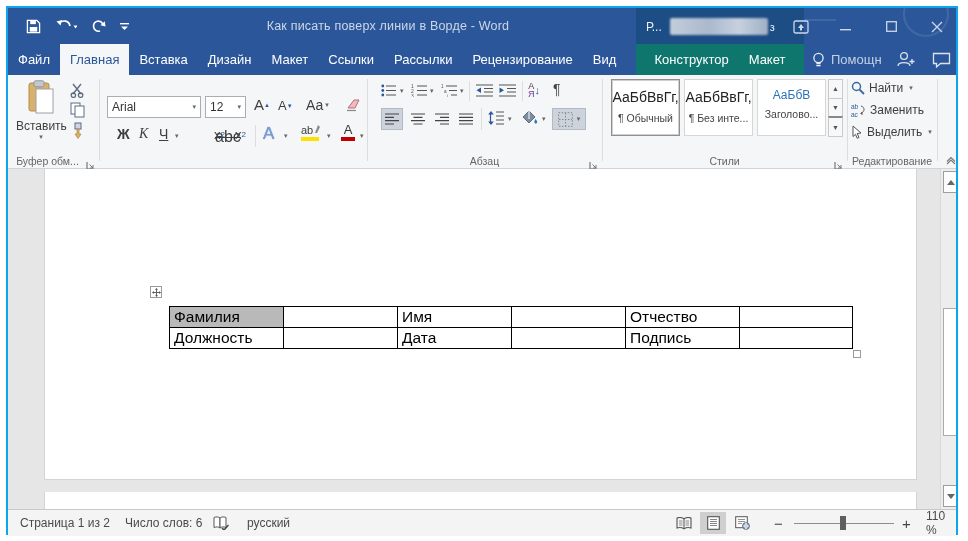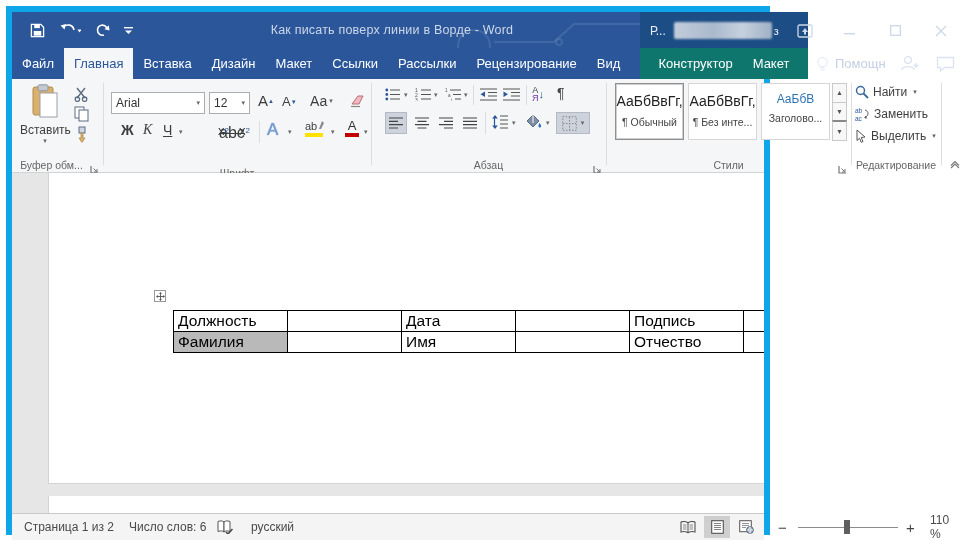--- a/index.html
+++ b/index.html
@@ -1,18 +1,18 @@
 <!DOCTYPE html>
 <html><head>
 <meta charset="utf-8">
 <style>
   * { margin:0; padding:0; box-sizing:border-box; }
   html,body { width:968px; height:541px; background:#fff; font-family:"Liberation Sans","DejaVu Sans",sans-serif; overflow:hidden; }
   .abs { position:absolute; }
-  .win { position:absolute; left:6px; top:6px; width:764px; height:529px; border:6px solid #0ea5e9; background:#f5f6f7; }
+  .win { position:absolute; left:6px; top:6px; width:952px; height:529px; border:2px solid #0ea5e9; background:#f5f6f7; }
 
   
   .titlebar { position:absolute; left:0; top:0; width:100%; height:36px; background:#2b579a; color:#fff; }
   .qat { position:absolute; left:18px; top:0; height:36px; display:flex; align-items:center; gap:14px; }
   .qat .ico { display:flex; align-items:center; }
   .title { position:absolute; left:200px; top:0; width:360px; height:36px; display:flex; align-items:center; justify-content:center; font-size:12.5px; color:#cdd7e8; letter-spacing:.2px; }
   .ctxband { position:absolute; left:628px; top:0; width:168px; height:37px; background:#1d4d85; display:flex; align-items:center; font-size:12px; color:#e8eef7; }
   .blurbox { width:98px; height:17px; margin-left:8px; border-radius:2px; background:linear-gradient(90deg,#c3cddb,#aab9cd 40%,#c7d1de 70%,#9fb0c6); filter:blur(1.2px); }
   .winbtn { position:absolute; top:0; width:38px; height:37px; display:flex; align-items:center; justify-content:center; color:#cdd7e8; font-size:15px; }
   .deco { position:absolute; right:0; top:0; pointer-events:none; }
@@ -205,21 +205,21 @@
       </div>
       <div class="glabel" style="padding-right:12px;"><span>Буфер обм...</span></div>
       <div class="launcher">
         <svg width="9" height="9" viewBox="0 0 9 9">
             <path d="M1 1 L1 8 L8 8" fill="none" stroke="#777" stroke-width="1.2"></path>
             <path d="M3.5 3.5 L7 7 M7 4 L7 7 L4 7" stroke="#777" fill="none"></path>
           </svg>
       </div>
     </div>
 
-    <div class="abs" style="left:91px;top:8px;width:268px;height:94px;">
+    <div class="abs" style="left:91px;top:16px;width:268px;height:94px;">
       <div class="combo" style="left:8px;top:5px;width:94px;">
         <span>Arial</span>
           <span class="dd">▾</span>
       </div>
       <div class="combo" style="left:106px;top:5px;width:41px;">
         <span>12</span>
           <span class="dd">▾</span>
       </div>
       <div class="abs rbtn" style="left:155px;top:5px;font-size:15px;">
           <span>А</span>
@@ -488,33 +488,33 @@
       <colgroup>
           <col style="width:114px">
           <col style="width:114px">
           <col style="width:114px">
           <col style="width:114px">
           <col style="width:114px">
           <col style="width:113px">
         </colgroup>
       <tbody>
         <tr>
+          <td style="background:#b9b9b9;">Фамилия</td>
+          <td></td>
+          <td>Имя</td>
+          <td></td>
+          <td>Отчество</td>
+          <td></td>
+        </tr>
+        <tr>
           <td>Должность</td>
           <td></td>
           <td>Дата</td>
           <td></td>
           <td>Подпись</td>
-          <td></td>
-        </tr>
-        <tr>
-          <td style="background:#b9b9b9;">Фамилия</td>
-          <td></td>
-          <td>Имя</td>
-          <td></td>
-          <td>Отчество</td>
           <td></td>
         </tr>
       </tbody>
     </table>
     <div class="abs" style="left:845px;top:181px;width:8px;height:8px;background:#fff;border:1px solid #9a9a9a;"></div>
 
     <div class="vscroll">
       <div class="sbbtn" style="top:2px;height:22px;">
           <svg width="8" height="5" viewBox="0 0 8 5">
             <path d="M4 0 L8 5 L0 5 Z" fill="#666"></path>

